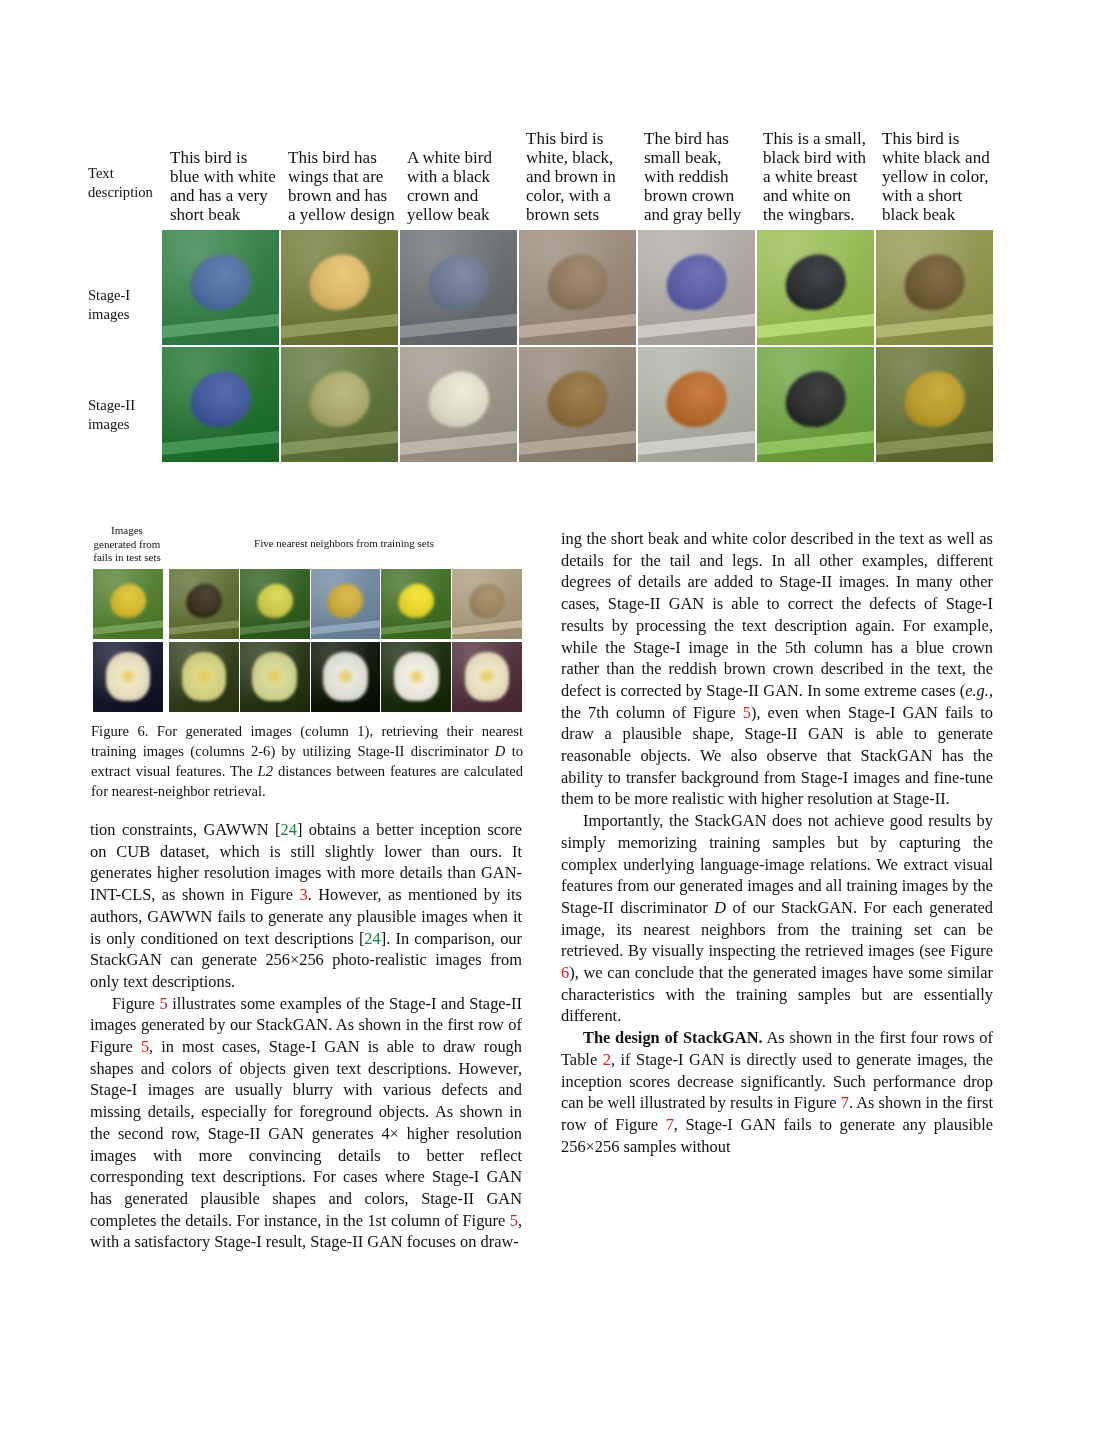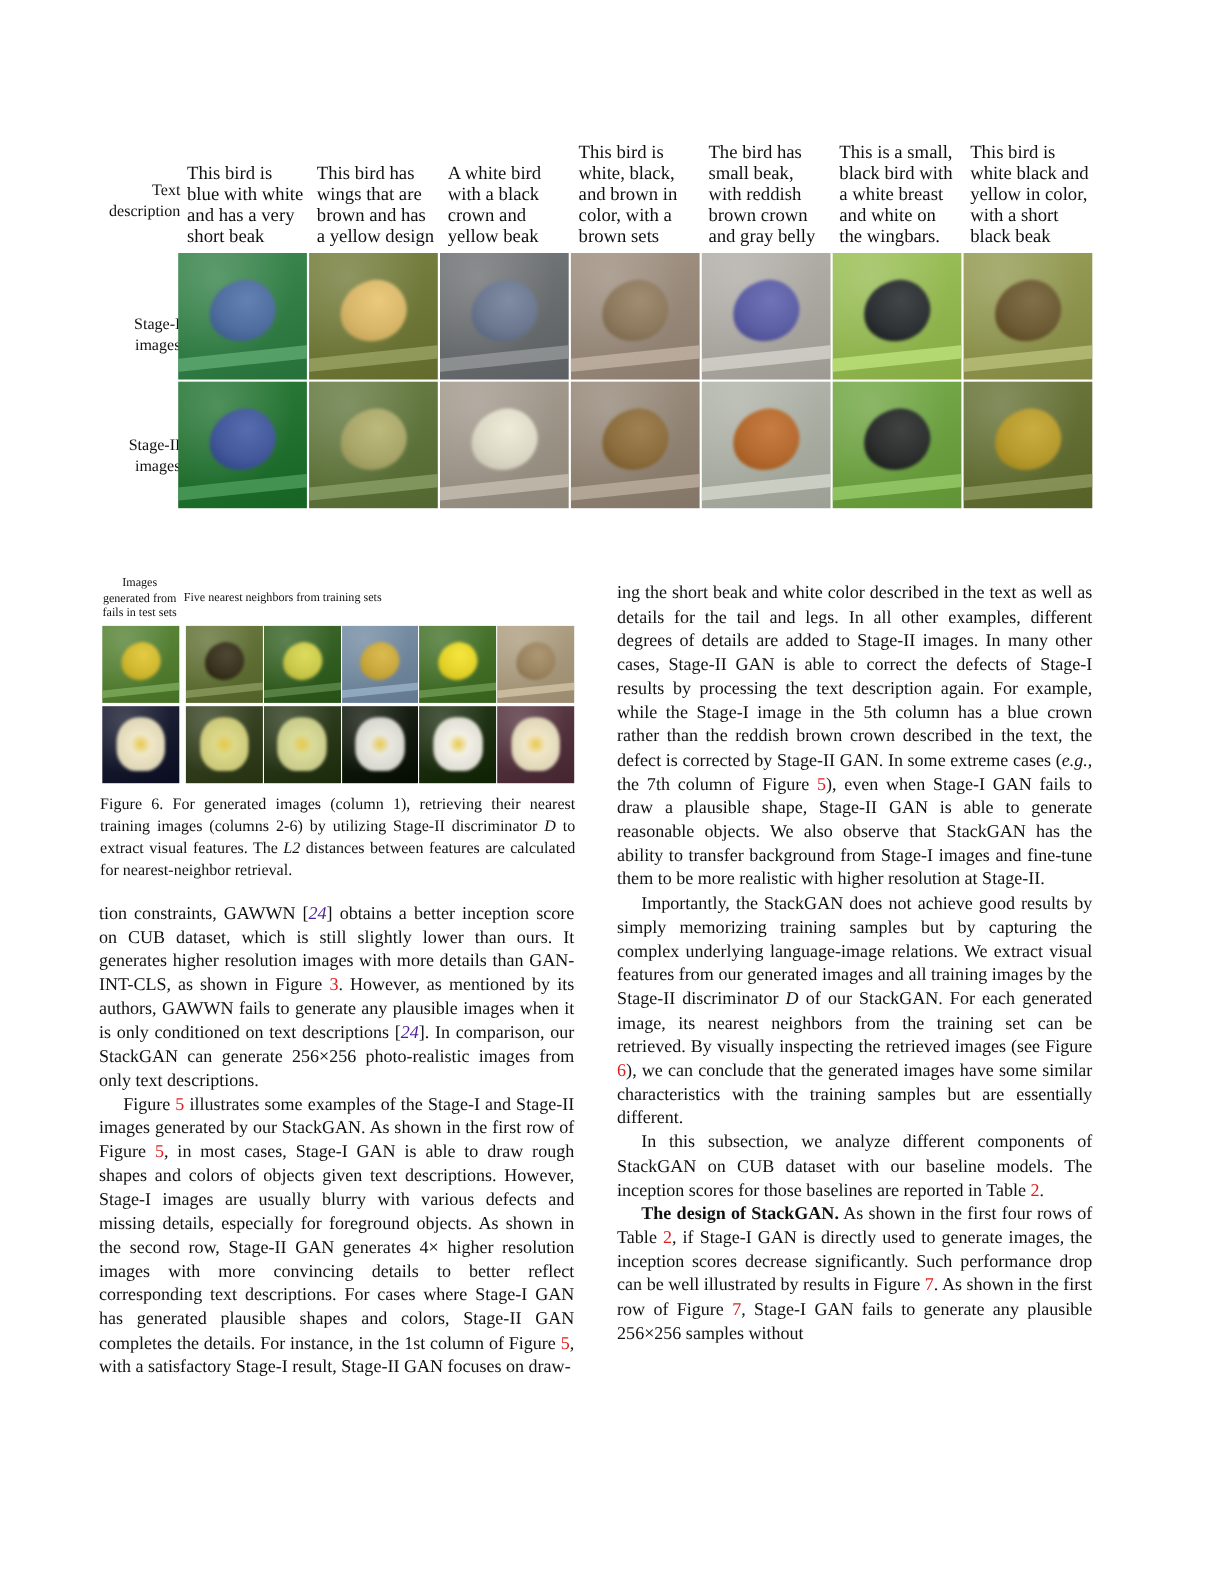--- a/index.html
+++ b/index.html
@@ -2,46 +2,46 @@
 <html><head>
 <meta charset="utf-8">
 <style>
   html, body { margin: 0; padding: 0; background: #ffffff; }
   body { width: 1113px; height: 1440px; position: relative; overflow: hidden;
          font-family: "Liberation Serif", "DejaVu Serif", serif; color: #111; }
 
   
   .fig5 { position: absolute; left: 88px; top: 128px; width: 905px; }
   .fig5-desc-row { position: relative; height: 100px; }
-  .row-label { position: absolute; width: 76px; text-align: right; font-size: 14.6px; line-height: 19px; }
+  .row-label { position: absolute; width: 76px; text-align: left; font-size: 14.6px; line-height: 19px; }
   .desc { position: absolute; bottom: 4px; width: 116px; font-size: 17px; line-height: 19px; }
   .grid5 { position: absolute; left: 74px; top: 102px; width: 830px; height: 232px;
            display: grid; grid-template-columns: repeat(7, 117px); grid-template-rows: 115px 115px;
            column-gap: 2px; row-gap: 2px; }
   .tile { width: 100%; height: 100%; position: relative; overflow: hidden; }
   .fig5-caption { position: absolute; left: 0; top: 342px; width: 905px; font-size: 14.6px; line-height: 20px; }
 
   
   .fig6 { position: absolute; left: 91px; top: 524px; width: 432px; }
   .fig6-head-left { position: absolute; left: 0; top: 0; width: 72px; text-align: center; font-size: 11px; line-height: 13.5px; }
-  .fig6-head-right { position: absolute; left: 76px; top: 13px; width: 354px; text-align: left; font-size: 11px; }
+  .fig6-head-right { position: absolute; left: 76px; top: 13px; width: 354px; text-align: center; font-size: 11px; }
   .grid6 { position: absolute; left: 2px; top: 45px; width: 430px; height: 144px; }
   .g6-gen { position: absolute; left: 0; width: 70px; height: 70px; }
   .g6-nn { position: absolute; left: 76px; width: 353px; height: 70px; display: grid;
            grid-template-columns: repeat(5, 1fr); column-gap: 1px; }
   .fig6-caption { position: absolute; left: 0; top: 197px; width: 432px; font-size: 14.6px; line-height: 20px; text-align: justify; }
 
   
   .col { position: absolute; width: 432px; font-size: 16.4px; line-height: 21.7px; text-align: justify; }
   .col p { margin: 0; }
   .col p.indent { text-indent: 22px; }
   .col-left { left: 90px; top: 819px; }
   .col-right { left: 561px; top: 528px; }
   .ref-red { color: #e01b1b; }
-  .ref-green { color: #4c1d95; font-style: italic; }
+  .ref-green { color: #15803d; }
   .heading { font-weight: bold; font-size: 18.6px; margin: 9px 0 3px 0 !important; text-align: left; }
   .runin { font-weight: bold; }
   i.math { font-style: italic; }
 </style>
 </head>
 <body>
 
 <div class="fig5">
   <div class="fig5-desc-row">
     <div class="row-label" style="left:0; top:36px;">
@@ -240,18 +240,15 @@
 </div>
 
 <div class="col col-right">
   <p>
     <span>ing the short beak and white color described in the text as well as details for the tail and legs. In all other examples, different degrees of details are added to Stage-II images. In many other cases, Stage-II GAN is able to correct the defects of Stage-I results by processing the text description again. For example, while the Stage-I image in the 5th column has a blue crown rather than the reddish brown crown described in the text, the defect is corrected by Stage-II GAN. In some extreme cases (</span><i>e.g.</i><span>, the 7th column of Figure </span><a class="ref-red">5</a><span>), even when Stage-I GAN fails to draw a plausible shape, Stage-II GAN is able to generate reasonable objects. We also observe that StackGAN has the ability to transfer background from Stage-I images and fine-tune them to be more realistic with higher resolution at Stage-II.</span>
   </p>
   <p class="indent">
     <span>Importantly, the StackGAN does not achieve good results by simply memorizing training samples but by capturing the complex underlying language-image relations. We extract visual features from our generated images and all training images by the Stage-II discriminator </span><i class="math">D</i><span> of our StackGAN. For each generated image, its nearest neighbors from the training set can be retrieved. By visually inspecting the retrieved images (see Figure </span><a class="ref-red">6</a><span>), we can conclude that the generated images have some similar characteristics with the training samples but are essentially different.</span>
   </p>
   <p class="indent">
-    <span>In this subsection, we analyze different components of StackGAN on CUB dataset with our baseline models. The inception scores for those baselines are reported in Table </span><a class="ref-red">2</a><span>.</span>
-  </p>
-  <p class="indent">
     <span class="runin">The design of StackGAN.</span><span> As shown in the first four rows of Table </span><a class="ref-red">2</a><span>, if Stage-I GAN is directly used to generate images, the inception scores decrease significantly. Such performance drop can be well illustrated by results in Figure </span><a class="ref-red">7</a><span>. As shown in the first row of Figure </span><a class="ref-red">7</a><span>, Stage-I GAN fails to generate any plausible 256×256 samples without</span>
   </p>
 </div>
 
 </body></html>

